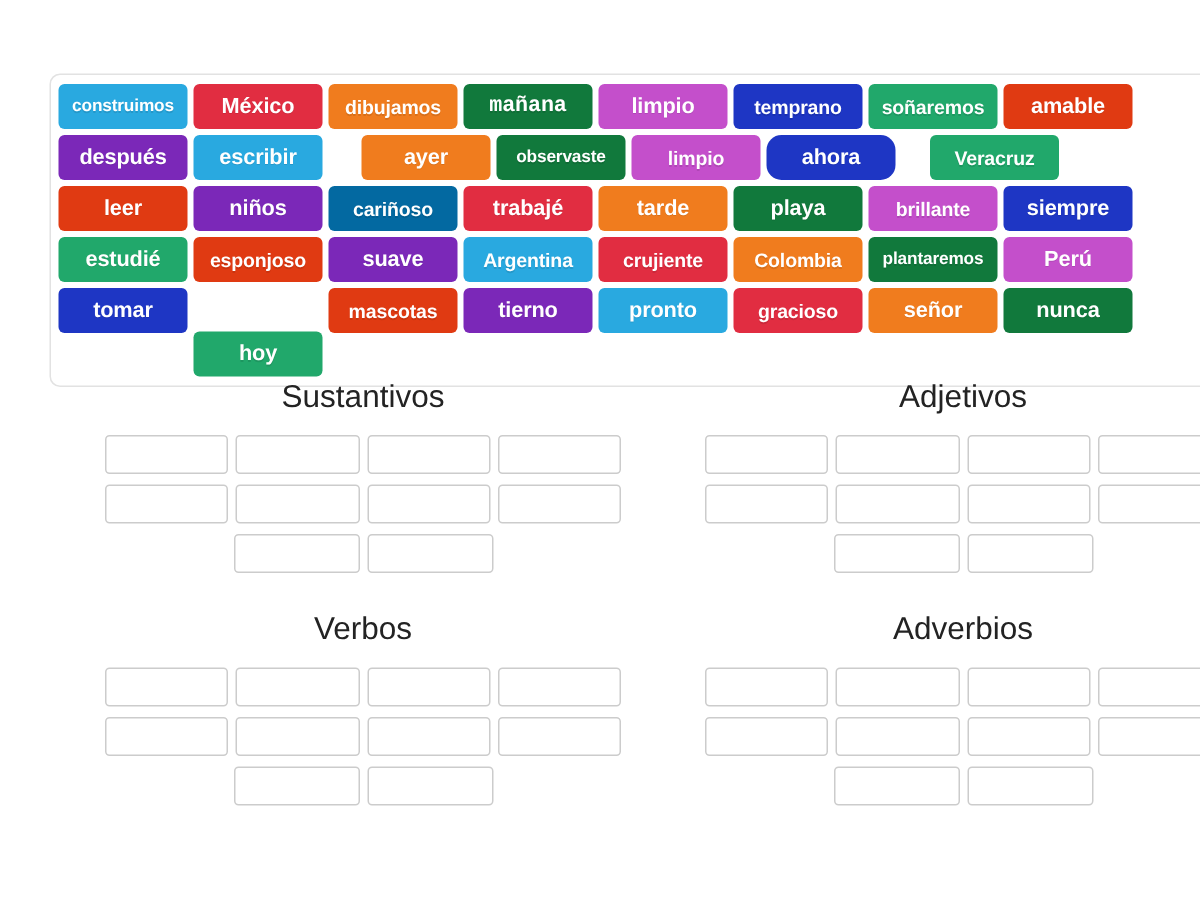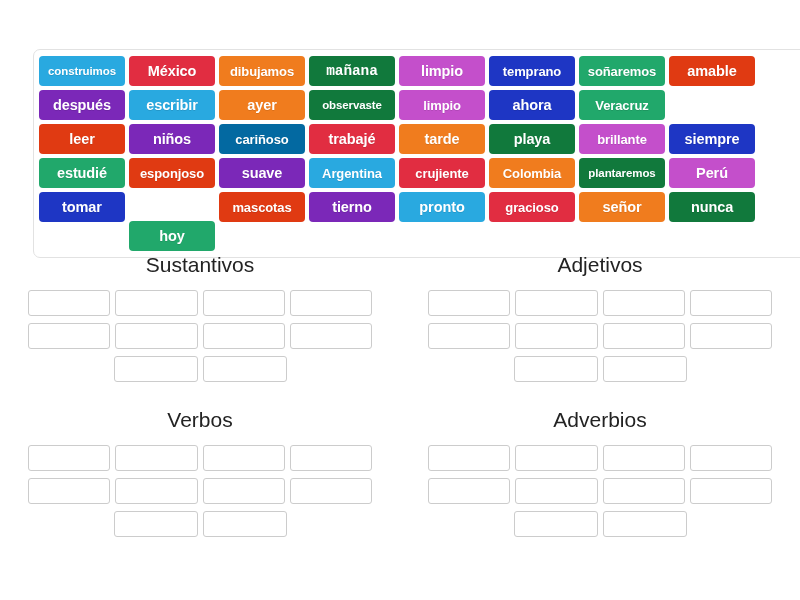--- a/index.html
+++ b/index.html
@@ -70,20 +70,21 @@
 
   
   .categories {
     position: absolute;
     left: 0;
     top: 246px;
     width: 800px;
   }
   .cat-row {
     display: flex;
+    margin-left: 42px;
   }
   .category {
     width: 400px;
     box-sizing: border-box;
     padding: 0 28px;
   }
   .cat-title {
     text-align: center;
     font-size: 21px;
     font-weight: normal;
@@ -122,25 +123,25 @@
         <div class="tile mid" style="background: rgb(240, 124, 30);">dibujamos</div>
         <div class="tile" style="background: rgb(17, 121, 60); font-family: Liberation Mono, monospace;">mañana</div>
         <div class="tile" style="background: rgb(196, 79, 203);">limpio</div>
         <div class="tile mid" style="background: rgb(30, 54, 196);">temprano</div>
         <div class="tile mid" style="background: rgb(33, 168, 107);">soñaremos</div>
         <div class="tile" style="background: rgb(224, 58, 18);">amable</div>
       </div>
       <div class="tile-row">
         <div class="tile" style="background: rgb(123, 40, 184);">después</div>
         <div class="tile" style="background: rgb(41, 169, 224);">escribir</div>
-        <div class="tile" style="background: rgb(240, 124, 30);">ayer</div>
+        <div class="tile" style="background: rgb(240, 124, 30); margin-left: 22px;">ayer</div>
         <div class="tile long" style="background: rgb(17, 121, 60);">observaste</div>
         <div class="tile mid" style="background: rgb(196, 79, 203);">limpio</div>
-        <div class="tile" style="background: rgb(30, 54, 196);">ahora</div>
-        <div class="tile mid" style="background: rgb(33, 168, 107);">Veracruz</div>
+        <div class="tile" style="background: rgb(30, 54, 196); border-radius: 10px;">ahora</div>
+        <div class="tile mid" style="background: rgb(33, 168, 107); margin-left: 19px;">Veracruz</div>
       </div>
       <div class="tile-row">
         <div class="tile" style="background: rgb(224, 58, 18);">leer</div>
         <div class="tile" style="background: rgb(123, 40, 184);">niños</div>
         <div class="tile mid" style="background: #0369a1;">cariñoso</div>
         <div class="tile" style="background: rgb(225, 45, 65);">trabajé</div>
         <div class="tile" style="background: rgb(240, 124, 30);">tarde</div>
         <div class="tile" style="background: rgb(17, 121, 60);">playa</div>
         <div class="tile mid" style="background: rgb(196, 79, 203);">brillante</div>
         <div class="tile" style="background: rgb(30, 54, 196);">siempre</div>

